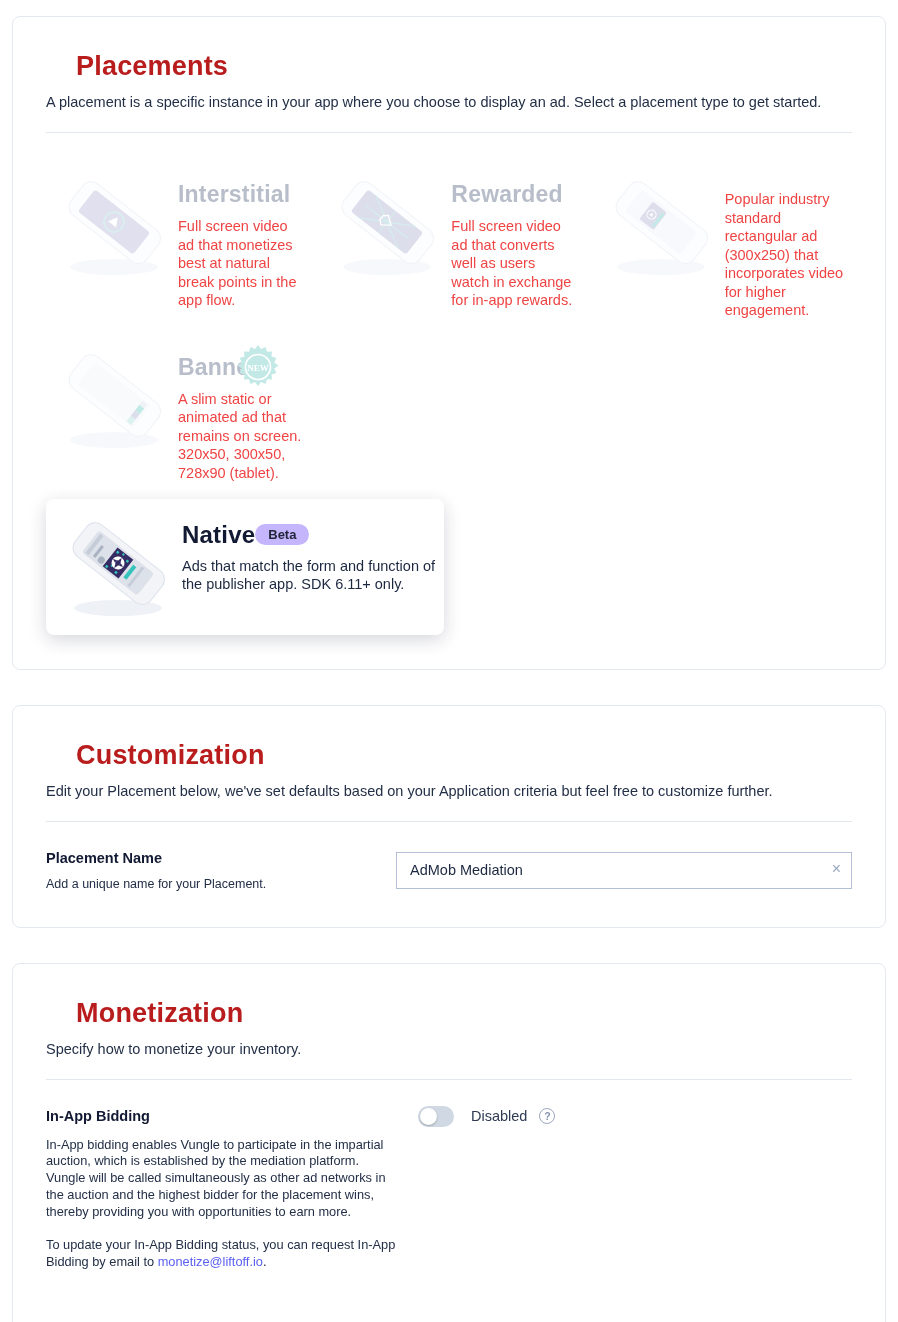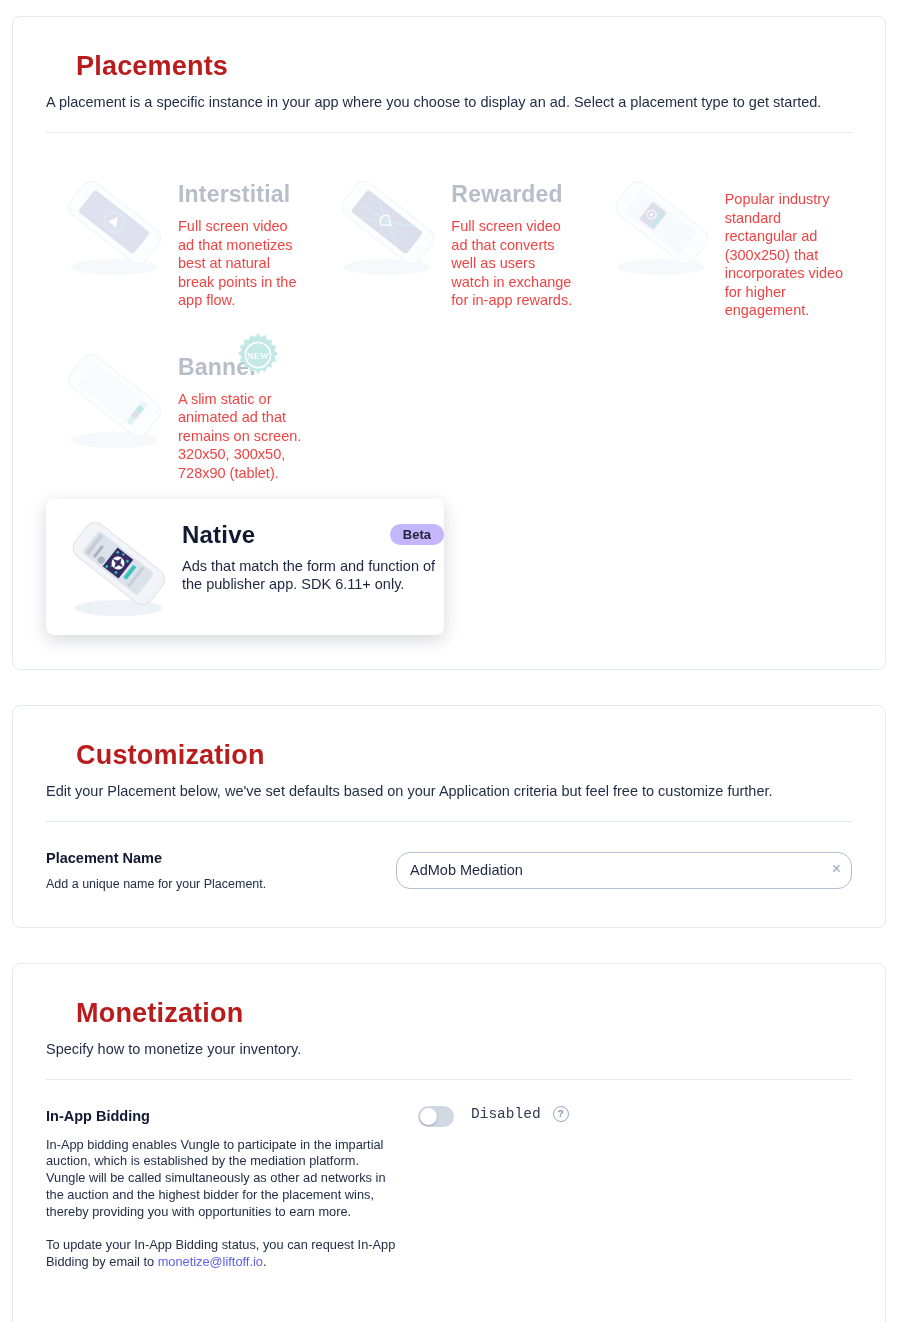--- a/index.html
+++ b/index.html
@@ -56,76 +56,76 @@
     letter-spacing:.2px;
     color:#b7bdc9;
   }
   .opt-desc {
     margin-top:9px;
     font-size:14.5px;
     line-height:1.28;
     color:#ef4444;
     max-width:250px;
   }
-  .new-badge-wrap { position:absolute; top:0; right:24px; }
+  .new-badge-wrap { position:absolute; top:12px; right:24px; }
 
   
   .option.selected {
     margin-top:10px;
     width:398px;
     min-height:113px;
     background:#fff;
     border-radius:8px;
     box-shadow:0 5px 18px rgba(25,35,60,.18);
     padding:8px 14px 10px 8px;
   }
   .option.selected .opt-text { padding-top:14px; }
   .option.selected .opt-title { color:#121a33; font-size:24px; }
   .option.selected .opt-desc { color:#1c2740; max-width:260px; margin-top:8px; }
-  .title-row { display:flex; align-items:center; justify-content:space-between; width:262px; }
+  .title-row { display:flex; align-items:center; width:262px; }
   .beta-badge {
     background:#c4b5fd;
     color:#23263a;
     font-size:13px;
     font-weight:700;
     padding:4px 13px;
     border-radius:13px;
     line-height:1;
   }
 
   
   .field-row { display:flex; align-items:center; margin-top:28px; }
   .field-label-col { width:350px; }
   .field-label { font-size:14.5px; font-weight:700; color:#121a33; }
   .field-helper { margin-top:11px; font-size:12.5px; color:#232f47; }
   .input-wrap { position:relative; flex:1; }
   .text-input {
     width:100%;
     height:37px;
     border:1px solid #b3bfd6;
-    border-radius:14px;
+    border-radius:0;
     padding:0 34px 0 13px;
     font-size:14.5px;
     font-family:"Liberation Sans", sans-serif;
     color:#1c2740;
     outline:none;
   }
   .clear-icon {
     position:absolute; right:11px; top:9px;
     font-size:16px; color:#9aa9c4; cursor:pointer; line-height:1;
   }
 
   
   .monet-row { display:flex; align-items:flex-start; margin-top:28px;gap:20px; }
   .monet-left { width:350px; }
   .monet-label { font-size:14.5px; font-weight:700; color:#121a33; }
   .monet-desc { margin-top:13px; font-size:12.8px; line-height:1.32; color:#232f47; }
   .monet-desc + .monet-desc { margin-top:16px; }
   .email-link { color:#5a5ff0; text-decoration:none; }
-  .toggle-col { display:flex; align-items:flex-start; margin-left:2px; margin-top:-2px;font-family:Liberation Mono, monospace; }
+  .toggle-col { display:flex; align-items:center; margin-left:2px; margin-top:-2px; }
   .toggle {
     width:36px; height:21px; border-radius:11px;
     background:#cfd8e3; position:relative; cursor:pointer; flex:0 0 auto;
   }
   .toggle .knob {
     position:absolute; left:2px; top:2px;
     width:17px; height:17px; border-radius:50%;
     background:#fff; box-shadow:0 1px 2px rgba(0,0,0,.25);
   }
   .toggle-state { margin-left:17px; font-size:14.5px; color:#2e3a52; }

